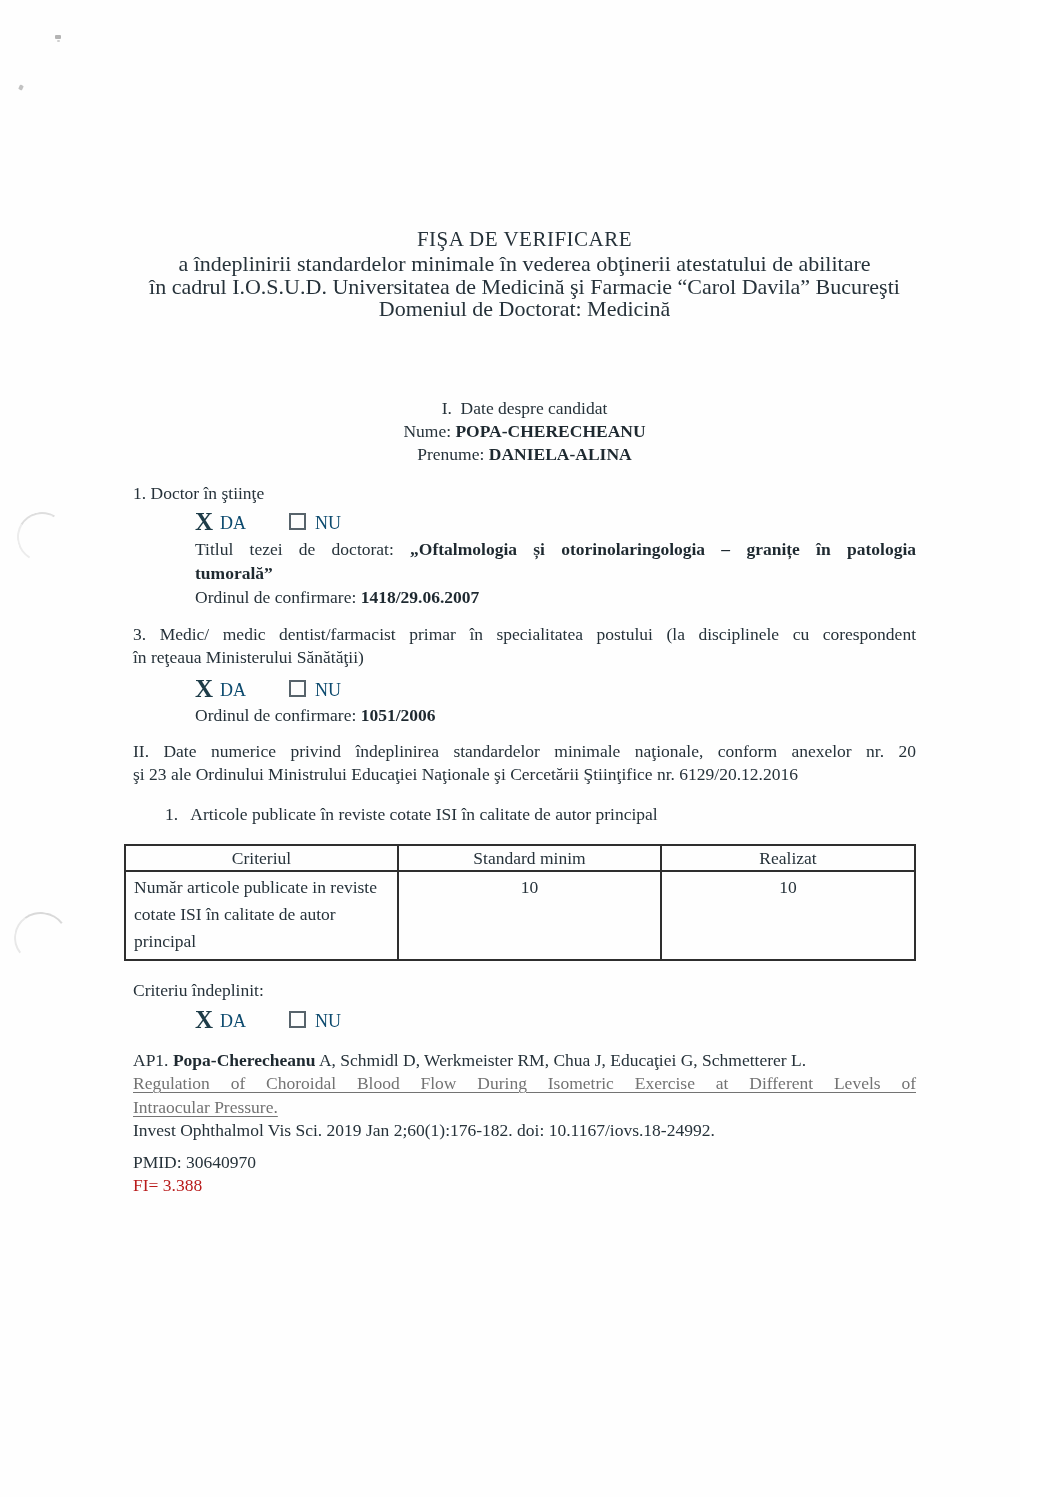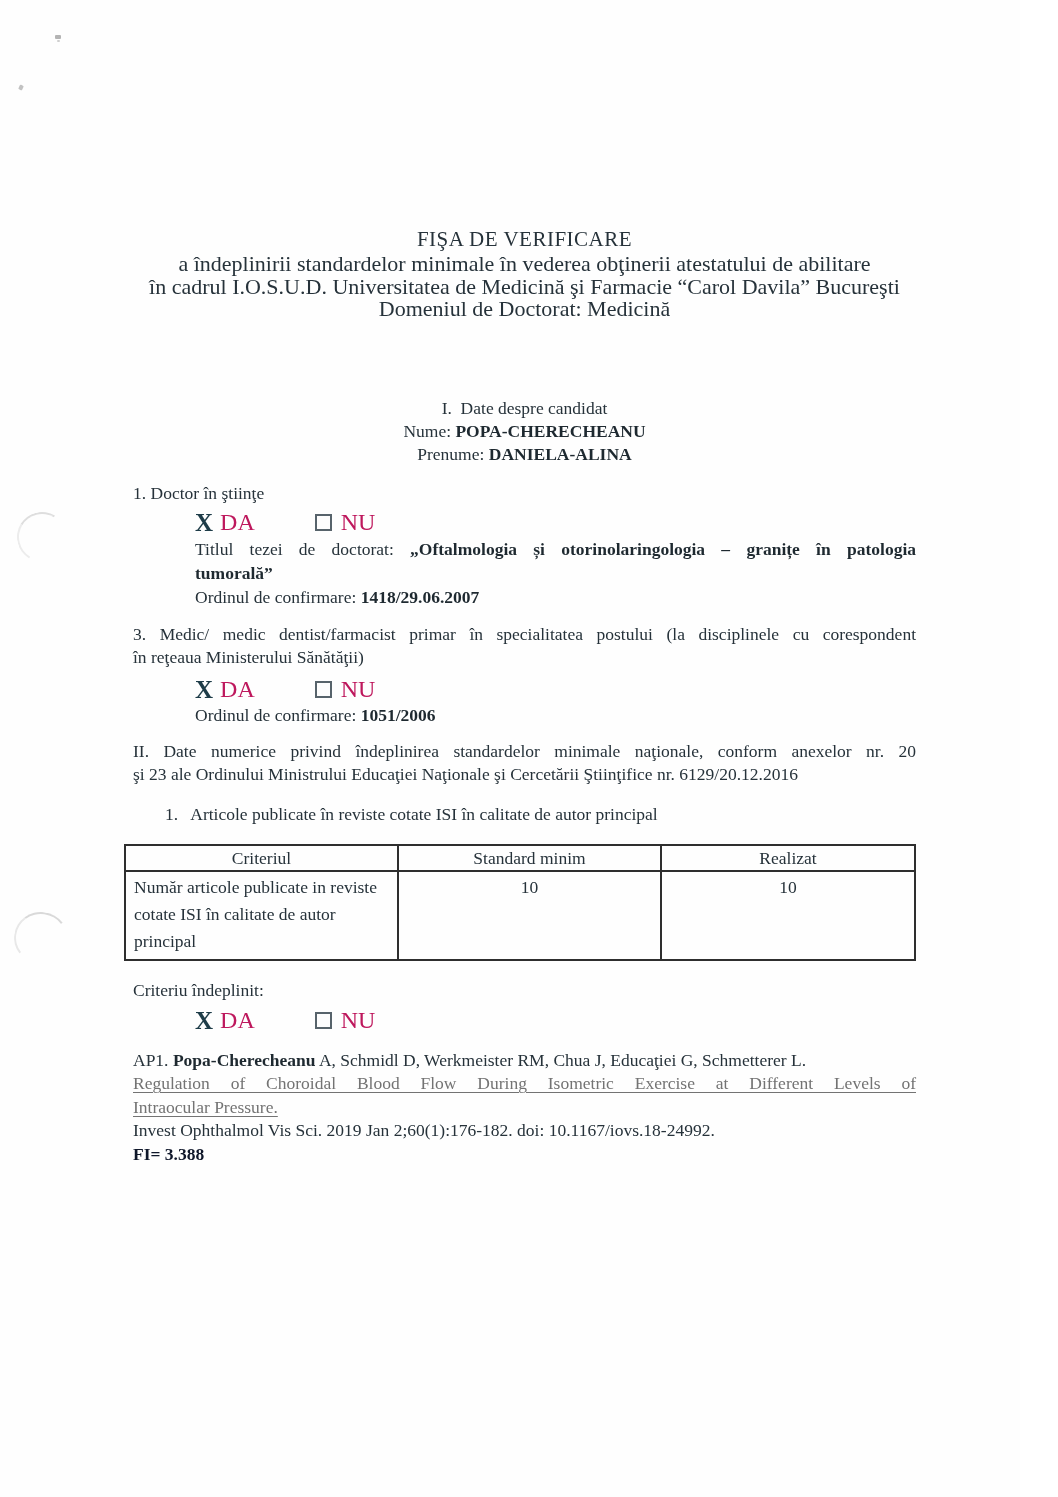--- a/index.html
+++ b/index.html
@@ -24,22 +24,22 @@
   b, .bold { font-weight: bold; color: #1e2930; }
 
   .item1-heading { margin-top: 16px; }
   .indent { margin-left: 62px; }
 
   .choice-row { margin-top: 2px; height: 30px; line-height: 30px; }
   .xmark {
     font-size: 25px; font-weight: bold; color: #1e3c48;
     margin-right: 7px; vertical-align: -1px;
   }
-  .choice-label { font-size: 24px; color: #be185d; text-align: right; }
-  .nu-group { margin-left: 60px; }
+  .choice-label { font-size: 18px; color: #0c4a6e; text-align: right; }
+  .nu-group { margin-left: 43px; }
   .checkbox {
     display: inline-block; width: 13px; height: 13px;
     border: 2px solid #57636b; margin-right: 9px;
     vertical-align: -1px; background: #fdfdfd;
   }
 
   .jline { text-align: justify; text-align-last: justify; line-height: 24.5px; }
   .jpar  { text-align: justify; line-height: 23.5px; }
   .plain { line-height: 23px; }
 
@@ -62,21 +62,21 @@
   td.c-real { text-align: center; }
 
   .criteriu-heading { margin-top: 18px; }
   .choice-row.third { margin-top: 3px; }
 
   .lista-intro { margin-top: 24px; }
   .ap1 { margin-top: 14px; }
   .ap1-title { text-decoration: underline; text-underline-offset: 3px; color: #737373; }
   .ap1 .l2 { text-align: left; text-align-last: left; }
   .pmid-line { margin-top: 8px; }
-  .fi-line { font-weight: bold; color: #0f172a; }
+  .fi-line { font-weight: normal; color: #b91c1c; }
 
   
   .speck { position: absolute; background: #b4b4b4; border-radius: 1px; }
   .speck-1 { left: 55px; top: 35px; width: 6px; height: 4px; }
   .speck-1b { left: 57px; top: 40px; width: 3px; height: 2px; background:#cfcfcf; }
   .speck-2 { left: 19px; top: 85px; width: 4px; height: 5px; background:#c2c2c2; transform: rotate(25deg); }
   .scan-arc {
     position: absolute; border: 2px solid transparent; border-radius: 50%;
   }
   .arc-1 { left: 17px; top: 512px; width: 46px; height: 46px;
@@ -162,17 +162,18 @@
     <div class="choice-row third indent">
       <span class="xmark">X</span><span class="choice-label">DA</span><span class="nu-group"><span class="checkbox"></span><span class="choice-label">NU</span></span>
     </div>
 
 
     <div class="ap1">
       <div class="plain" style="line-height:23.5px;"><span>AP1.</span> <b>Popa-Cherecheanu</b> <span>A, Schmidl D, Werkmeister RM, Chua J, Educaţiei G, Schmetterer L.</span></div>
       <div class="jline" style="line-height:23.5px;"><span class="ap1-title">Regulation of Choroidal Blood Flow During Isometric Exercise at Different Levels of</span></div>
       <div class="plain l2" style="line-height:23.5px;"><span class="ap1-title">Intraocular Pressure.</span></div>
       <div class="plain" style="line-height:23.5px;">Invest Ophthalmol Vis Sci. 2019 Jan 2;60(1):176-182. doi: 10.1167/iovs.18-24992.</div>
+      <div class="pmid-line plain"><span>PMID:</span> <span>30640970</span></div>
       <div class="fi-line plain">FI= 3.388</div>
     </div>
 
   </div>
 </div>
 
 </body></html>

